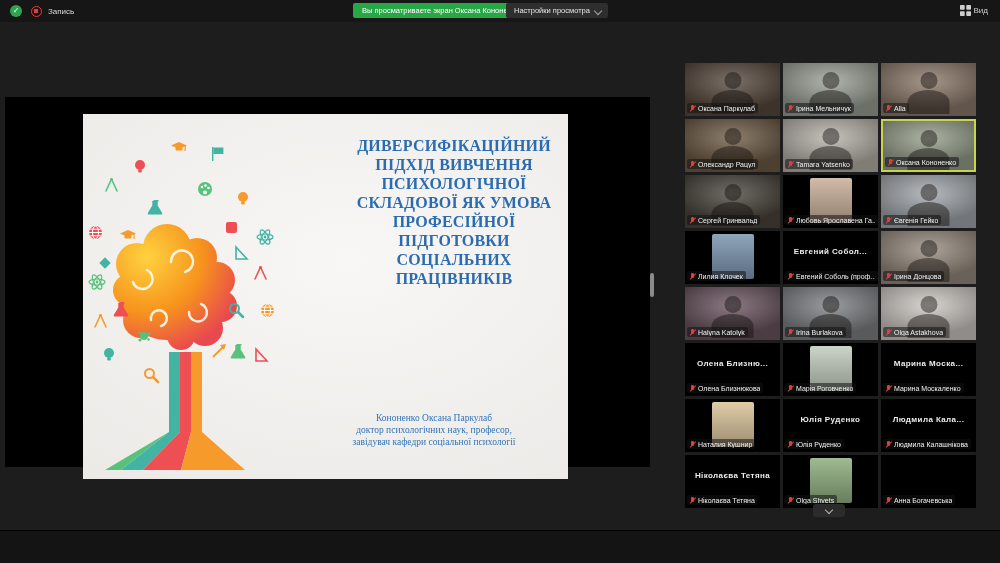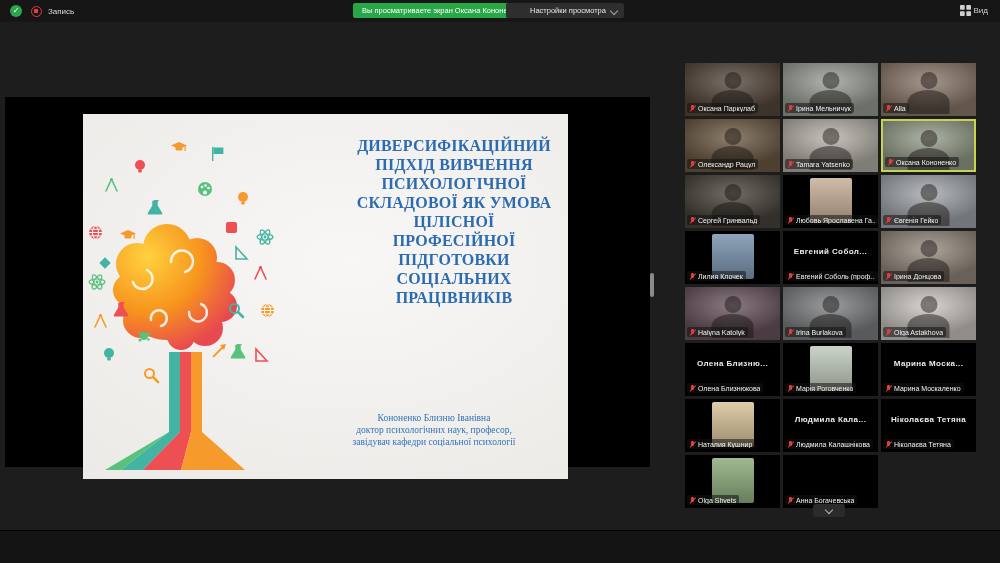--- a/index.html
+++ b/index.html
@@ -10,21 +10,21 @@
   .topbar{position:absolute;left:0;top:0;width:1000px;height:22px;background:#161616;}
   .tb-shield{position:absolute;left:10px;top:5px;width:12px;height:12px;border-radius:50%;
              background:#2ea44f;color:#fff;font-size:8px;line-height:12px;text-align:center;}
   .tb-rec{position:absolute;left:31px;top:6px;width:11px;height:11px;border:1.5px solid #e23c3c;
           border-radius:50%;box-sizing:border-box;}
   .tb-rec::after{content:'';position:absolute;left:2px;top:2px;width:3.5px;height:3.5px;background:#e23c3c;}
   .tb-rec-label{position:absolute;left:48px;top:7px;font-size:8px;color:#dcdcdc;}
   .banner{position:absolute;left:353px;top:3px;height:15px;line-height:15px;background:#27a746;
           color:#fff;font-size:7.5px;padding:0 9px;border-radius:2px;border:none;}
   .vs-btn{position:absolute;left:506px;top:3px;height:15px;line-height:15px;background:#2e2e2e;
-          color:#e6e6e6;font-size:7.5px;padding:0 18px 0 24px;border-radius:2px;border:none;}
+          color:#e6e6e6;font-size:7.5px;padding:0 18px 0 8px;border-radius:2px;border:none;}
   .vs-btn .car{left:auto;right:7px;top:5px;transform:rotate(-135deg);}
   .tb-view{position:absolute;right:6px;top:4px;display:flex;align-items:center;gap:3px;
            color:#cfcfcf;font-size:8px;background:none;border:none;}
 
   .car{position:absolute;width:5px;height:5px;border-left:1.3px solid #a8a8a8;
        border-top:1.3px solid #a8a8a8;transform:rotate(45deg);}
 
   
   .stage{position:absolute;left:5px;top:97px;width:645px;height:370px;background:#000;}
   .slide{position:absolute;left:78px;top:1px;width:485px;height:365px;background:#f4f3f1;
@@ -214,28 +214,27 @@
         <use href="#ic-flask" x="147" y="222" color="#58c27d"></use>
         <use href="#ic-arrow" x="127" y="222" color="#f69a2b"></use>
         <use href="#ic-tri" x="170" y="226" color="#ee4f52"></use>
       </svg>
 
       <div class="slide-title">
         <span>ДИВЕРСИФІКАЦІЙНИЙ</span>
           <span>ПІДХІД ВИВЧЕННЯ</span>
         <span>ПСИХОЛОГІЧНОЇ</span>
           <span>СКЛАДОВОЇ ЯК УМОВА</span>
-        <span>ЦІЛІСНОЇ</span>
           <span>ПРОФЕСІЙНОЇ</span>
         <span>ПІДГОТОВКИ</span>
           <span>СОЦІАЛЬНИХ</span>
         <span>ПРАЦІВНИКІВ</span>
       </div>
       <div class="slide-author">
-        <span>Кононенко Близню Іванівна</span>
+        <span>Кононенко Оксана Паркулаб</span>
           <span>доктор психологічних наук, професор,</span>
         <span>завідувач кафедри соціальної психології</span>
       </div>
     </div>
   </div>
 
   <div class="rs-handle"></div>
 
   <div class="pgrid">
       <div class="tile video" style="background: rgb(87, 73, 62);">
@@ -389,20 +388,28 @@
 
     <div class="photo" style="background: linear-gradient(rgba(255, 255, 255, 0.15), rgba(0, 0, 0, 0.28)), rgb(217, 195, 154);"></div>
 
     <div class="tile-label">
       <span class="mic"></span>
       <span class="nm">Наталия Кушнир</span>
     </div>
   </div>
       <div class="tile text">
 
+    <div class="center-name">Юлія Руденко</div>
+    <div class="tile-label">
+      <span class="mic"></span>
+      <span class="nm">Юлія Руденко</span>
+    </div>
+  </div>
+      <div class="tile text">
+
     <div class="center-name">Людмила  Кала...</div>
     <div class="tile-label">
       <span class="mic"></span>
       <span class="nm">Людмила Калашнікова</span>
     </div>
   </div>
       <div class="tile text">
 
     <div class="center-name">Ніколаєва Тетяна</div>
     <div class="tile-label">

